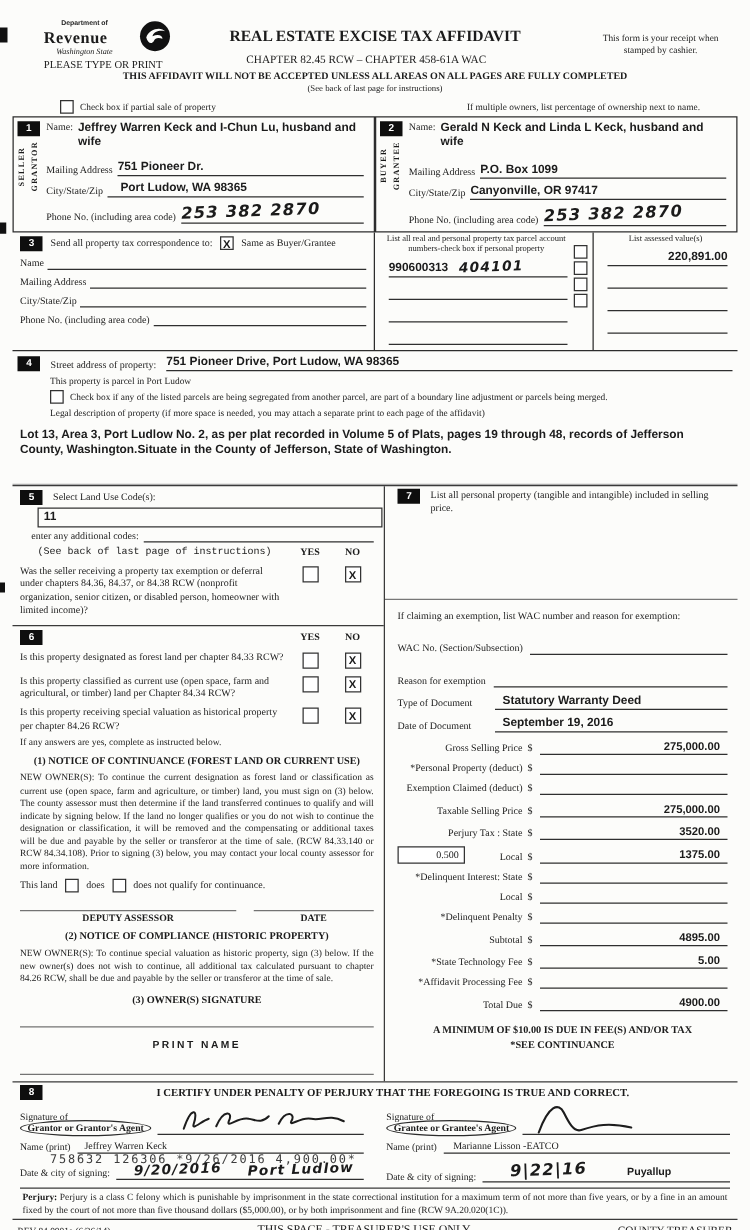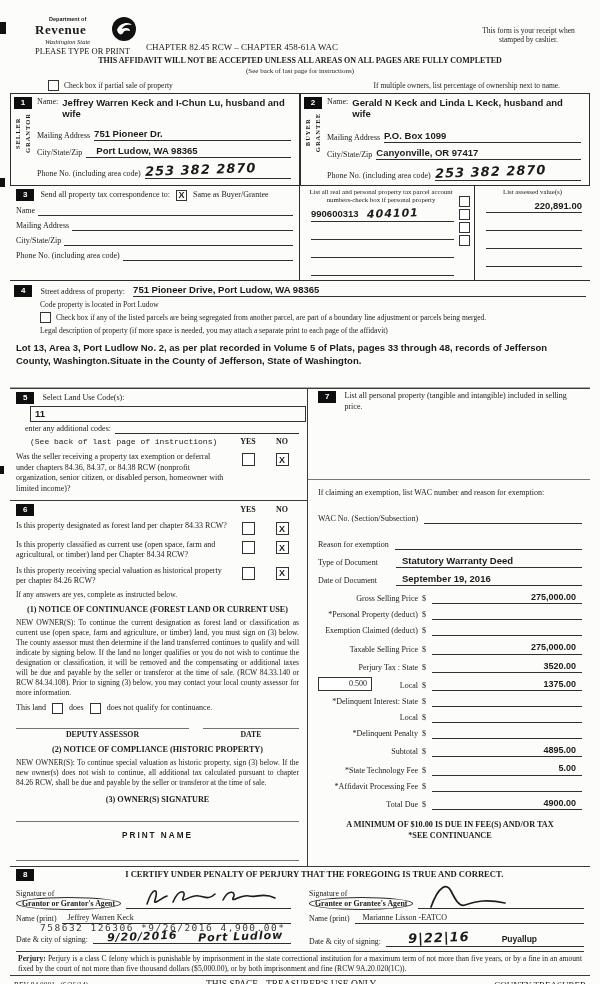--- a/index.html
+++ b/index.html
@@ -42,21 +42,21 @@
 
   
   .hdr { position:relative; height:70px; }
   .logo { position:absolute; left:25px; top:8px; width:120px; }
   .logo .l1 { font:bold 5.5px "Liberation Sans", sans-serif; margin-left:14px; }
   .logo .l2 { font:bold 13px "Liberation Serif", serif; letter-spacing:.5px; }
   .logo .l3 { font:italic 6.5px "Liberation Serif", serif; margin-left:10px; }
   .logo svg { position:absolute; right:18px; top:0; }
   .hdr-title { position:absolute; left:150px; right:150px; top:14px; text-align:center;
                font-weight:bold; font-size:12.5px; }
-  .hdr-chapter { position:absolute; left:136px; right:150px; top:34px; font-size:9px; }
+  .hdr-chapter { position:absolute; left:136px; right:150px; top:34px; text-align:center; font-size:9px; }
   .hdr-receipt { position:absolute; right:14px; top:18px; width:95px; text-align:center; font-size:7.5px; }
   .hdr-print { position:absolute; left:25px; top:38px; font-size:8.5px; }
   .hdr-warn { position:absolute; left:0; right:0; top:48px; text-align:center; font-weight:bold; font-size:8px; }
   .hdr-seeback { position:absolute; left:0; right:0; top:59px; text-align:center; font-size:7px; }
   .partial-row { display:flex; justify-content:space-between; padding:2px 30px 2px 38px; font-size:7.5px; align-items:center; }
   .partial-row .cbwrap { display:flex; gap:5px; align-items:center; }
 
   
   .sec12 { display:flex; gap:0; }
   .party-box { flex:1; border:1.6px solid #2d2d2d; display:flex; min-height:82px; }
@@ -145,20 +145,21 @@
     <div class="hdr">
       <div class="logo">
         <div class="l1">Department of</div>
         <div class="l2">Revenue</div>
         <div class="l3">Washington State</div>
         <svg width="26" height="26" viewBox="0 0 26 26">
           <circle cx="13" cy="13" r="12" fill="#111"></circle>
           <path d="M6 14 C8 7, 18 5, 21 9 C17 8, 12 9, 11 13 C15 11, 19 12, 19 15 C16 14, 13 14, 12 17 C10 20, 7 18, 6 14 Z" fill="#fcfcfa"></path>
         </svg>
       </div>
+      <div class="hdr-title">REAL ESTATE EXCISE TAX AFFIDAVIT</div>
       <div class="hdr-chapter">CHAPTER 82.45 RCW – CHAPTER 458-61A WAC</div>
       <div class="hdr-receipt">This form is your receipt when stamped by cashier.</div>
       <div class="hdr-print">PLEASE TYPE OR PRINT</div>
       <div class="hdr-warn">THIS AFFIDAVIT WILL NOT BE ACCEPTED UNLESS ALL AREAS ON ALL PAGES ARE FULLY COMPLETED</div>
       <div class="hdr-seeback">(See back of last page for instructions)</div>
     </div>
 
     <div class="partial-row">
       <span class="cbwrap">
         <span class="cb"></span>
@@ -289,27 +290,27 @@
           </div>
       </div>
     </div>
 
     <div class="sec4">
       <div class="s4-street">
         <span class="badge">4</span>
         <span class="lbl">Street address of property:</span>
         <span class="ul"><span class="typed">751 Pioneer Drive, Port Ludow, WA 98365</span></span>
       </div>
-      <div class="s4-line" style="margin-left:26px;">Code property is located in Port Ludow</div>
+      <div class="s4-line" style="margin-left:26px;">This property is parcel in Port Ludow</div>
       <div class="s4-line" style="margin-left:26px;">
         <span class="cb"></span>
         <span>Check box if any of the listed parcels are being segregated from another parcel, are part of a boundary line adjustment or parcels being merged.</span>
       </div>
       <div class="s4-line" style="margin-left:26px;">Legal description of property (if more space is needed, you may attach a separate print to each page of the affidavit)</div>
-      <div class="legal">Lot 13, Area 3, Port Ludlow No. 2, as per plat recorded in Volume 5 of Plats, pages 33 through 48, records of Jefferson County, Washington.Situate in the County of Jefferson, State of Washington.</div>
+      <div class="legal">Lot 13, Area 3, Port Ludlow No. 2, as per plat recorded in Volume 5 of Plats, pages 19 through 48, records of Jefferson County, Washington.Situate in the County of Jefferson, State of Washington.</div>
     </div>
 
     <div class="band">
 
       <div class="col-l">
         <div class="s5box">
           <div class="row" style="gap:8px; align-items:center;">
             <span class="badge">5</span>
             <span>Select Land Use Code(s):</span>
           </div>

